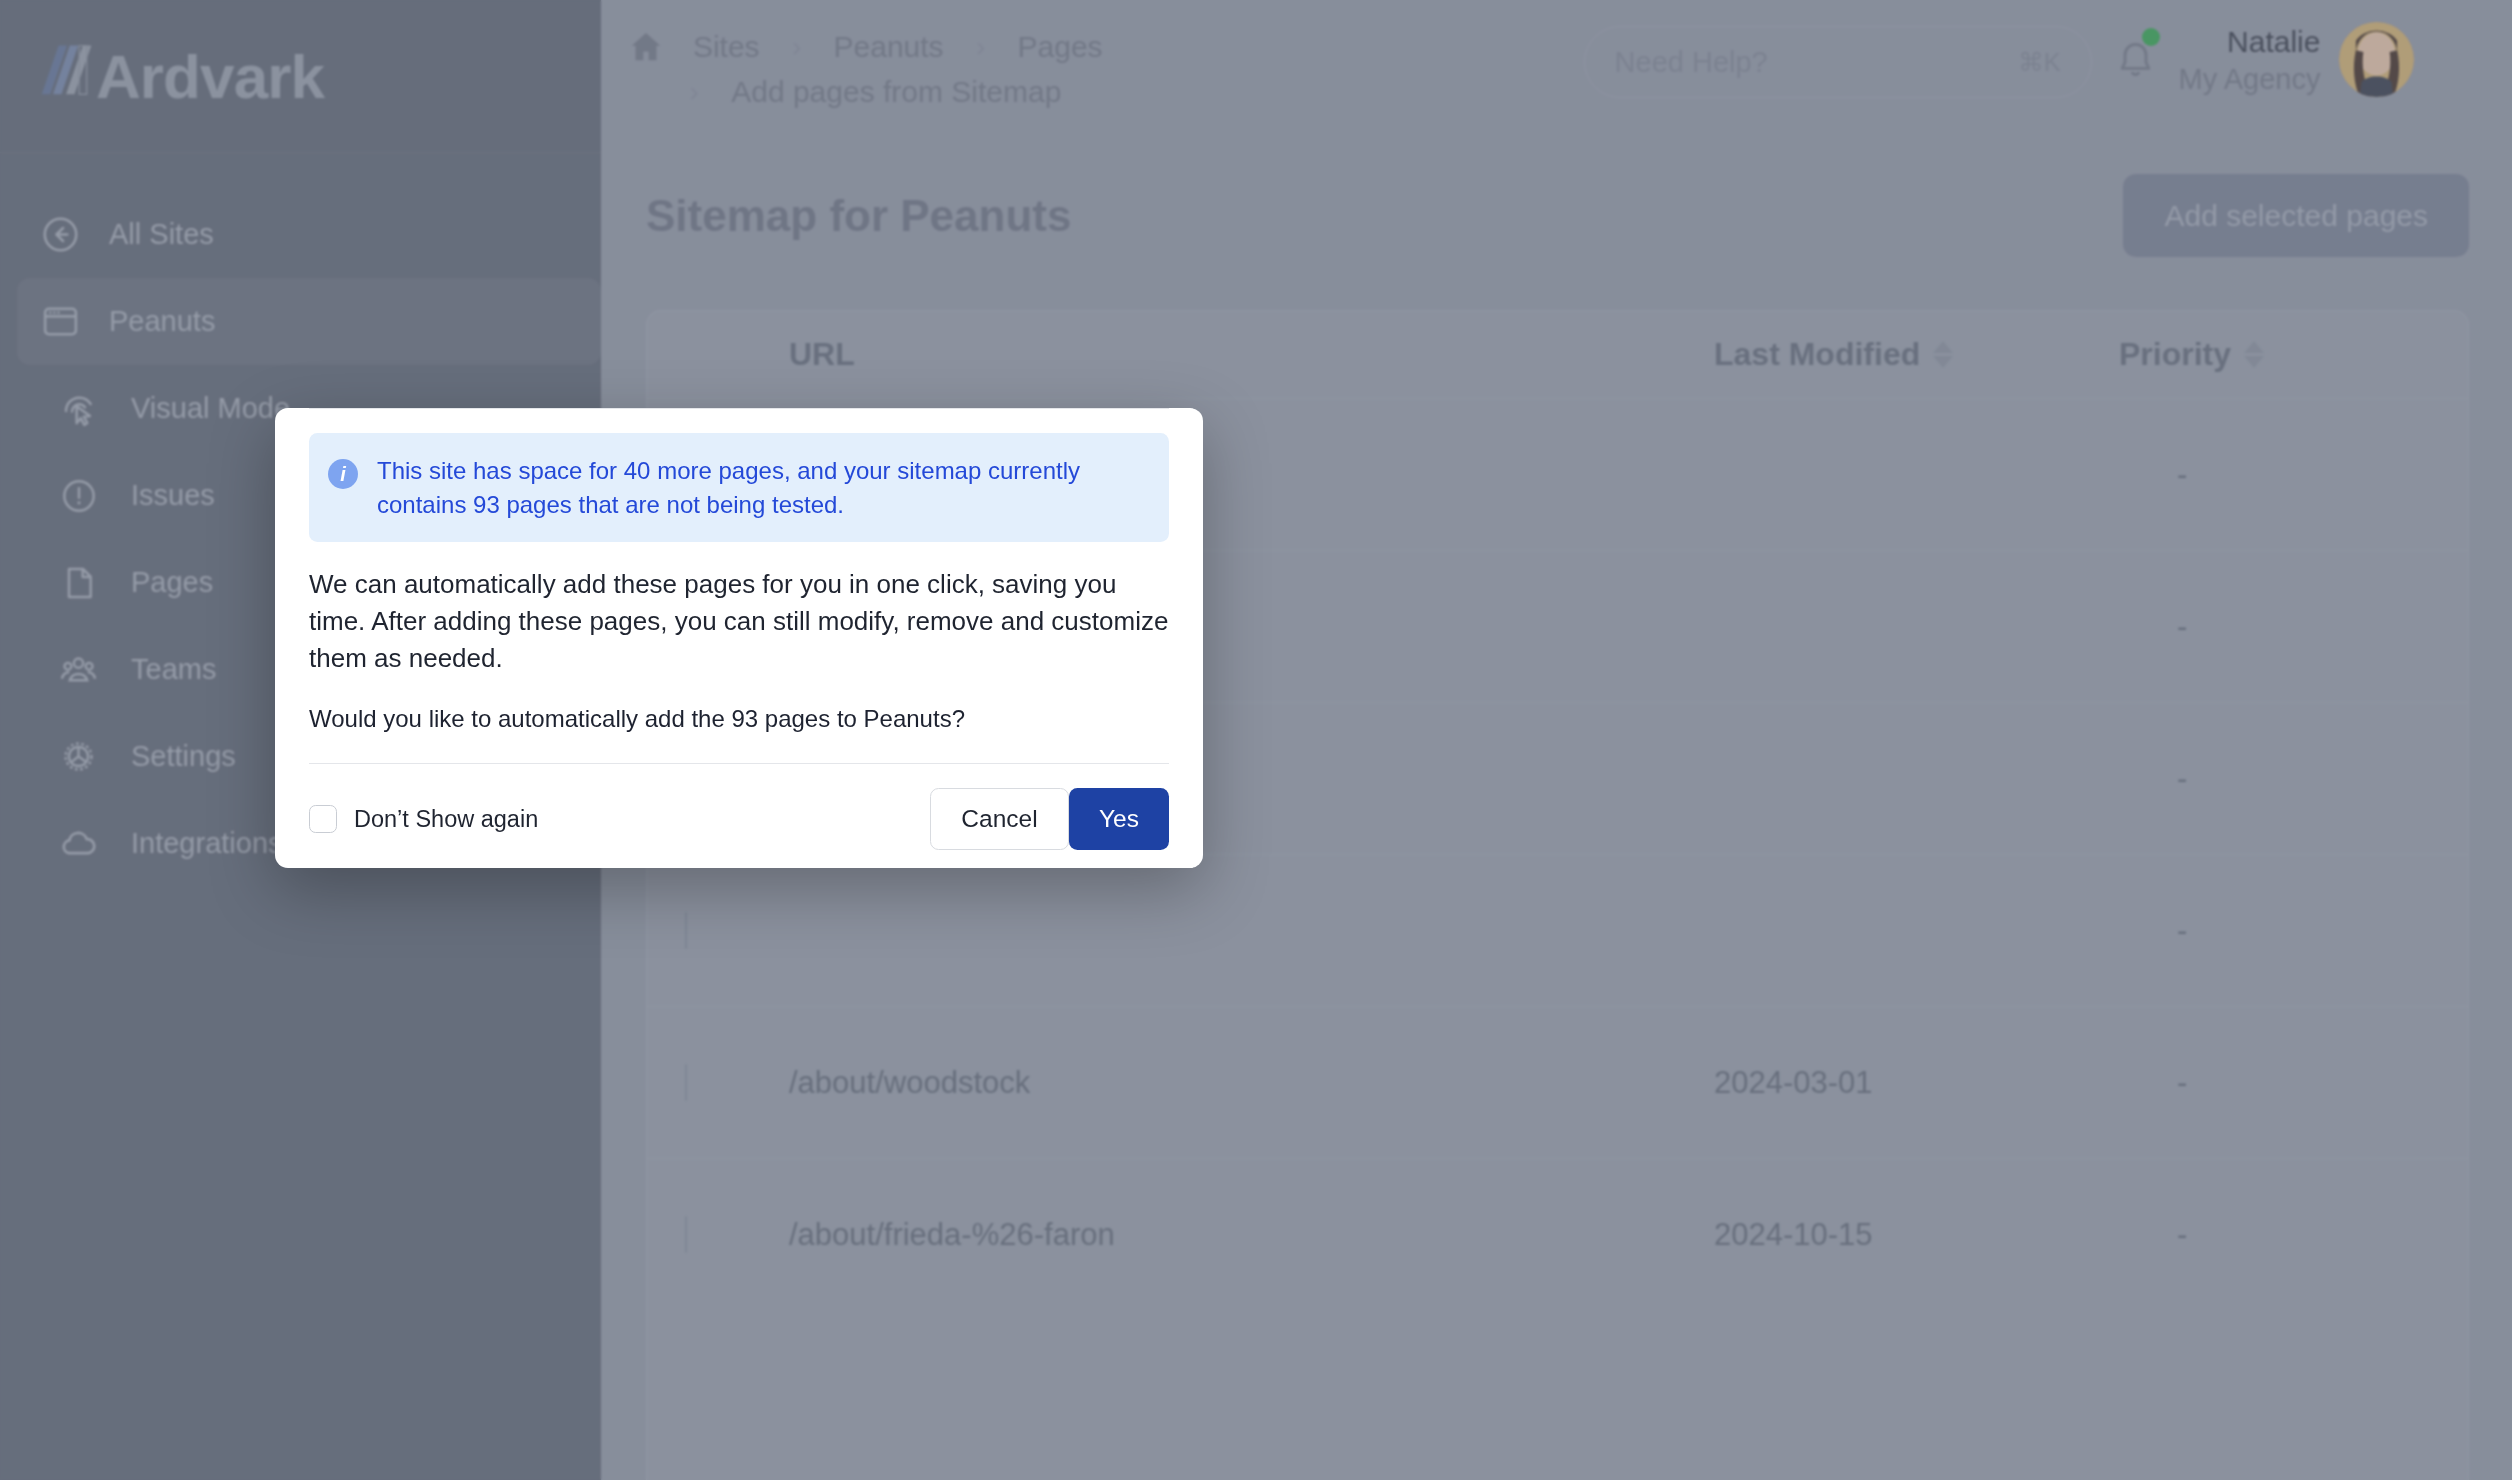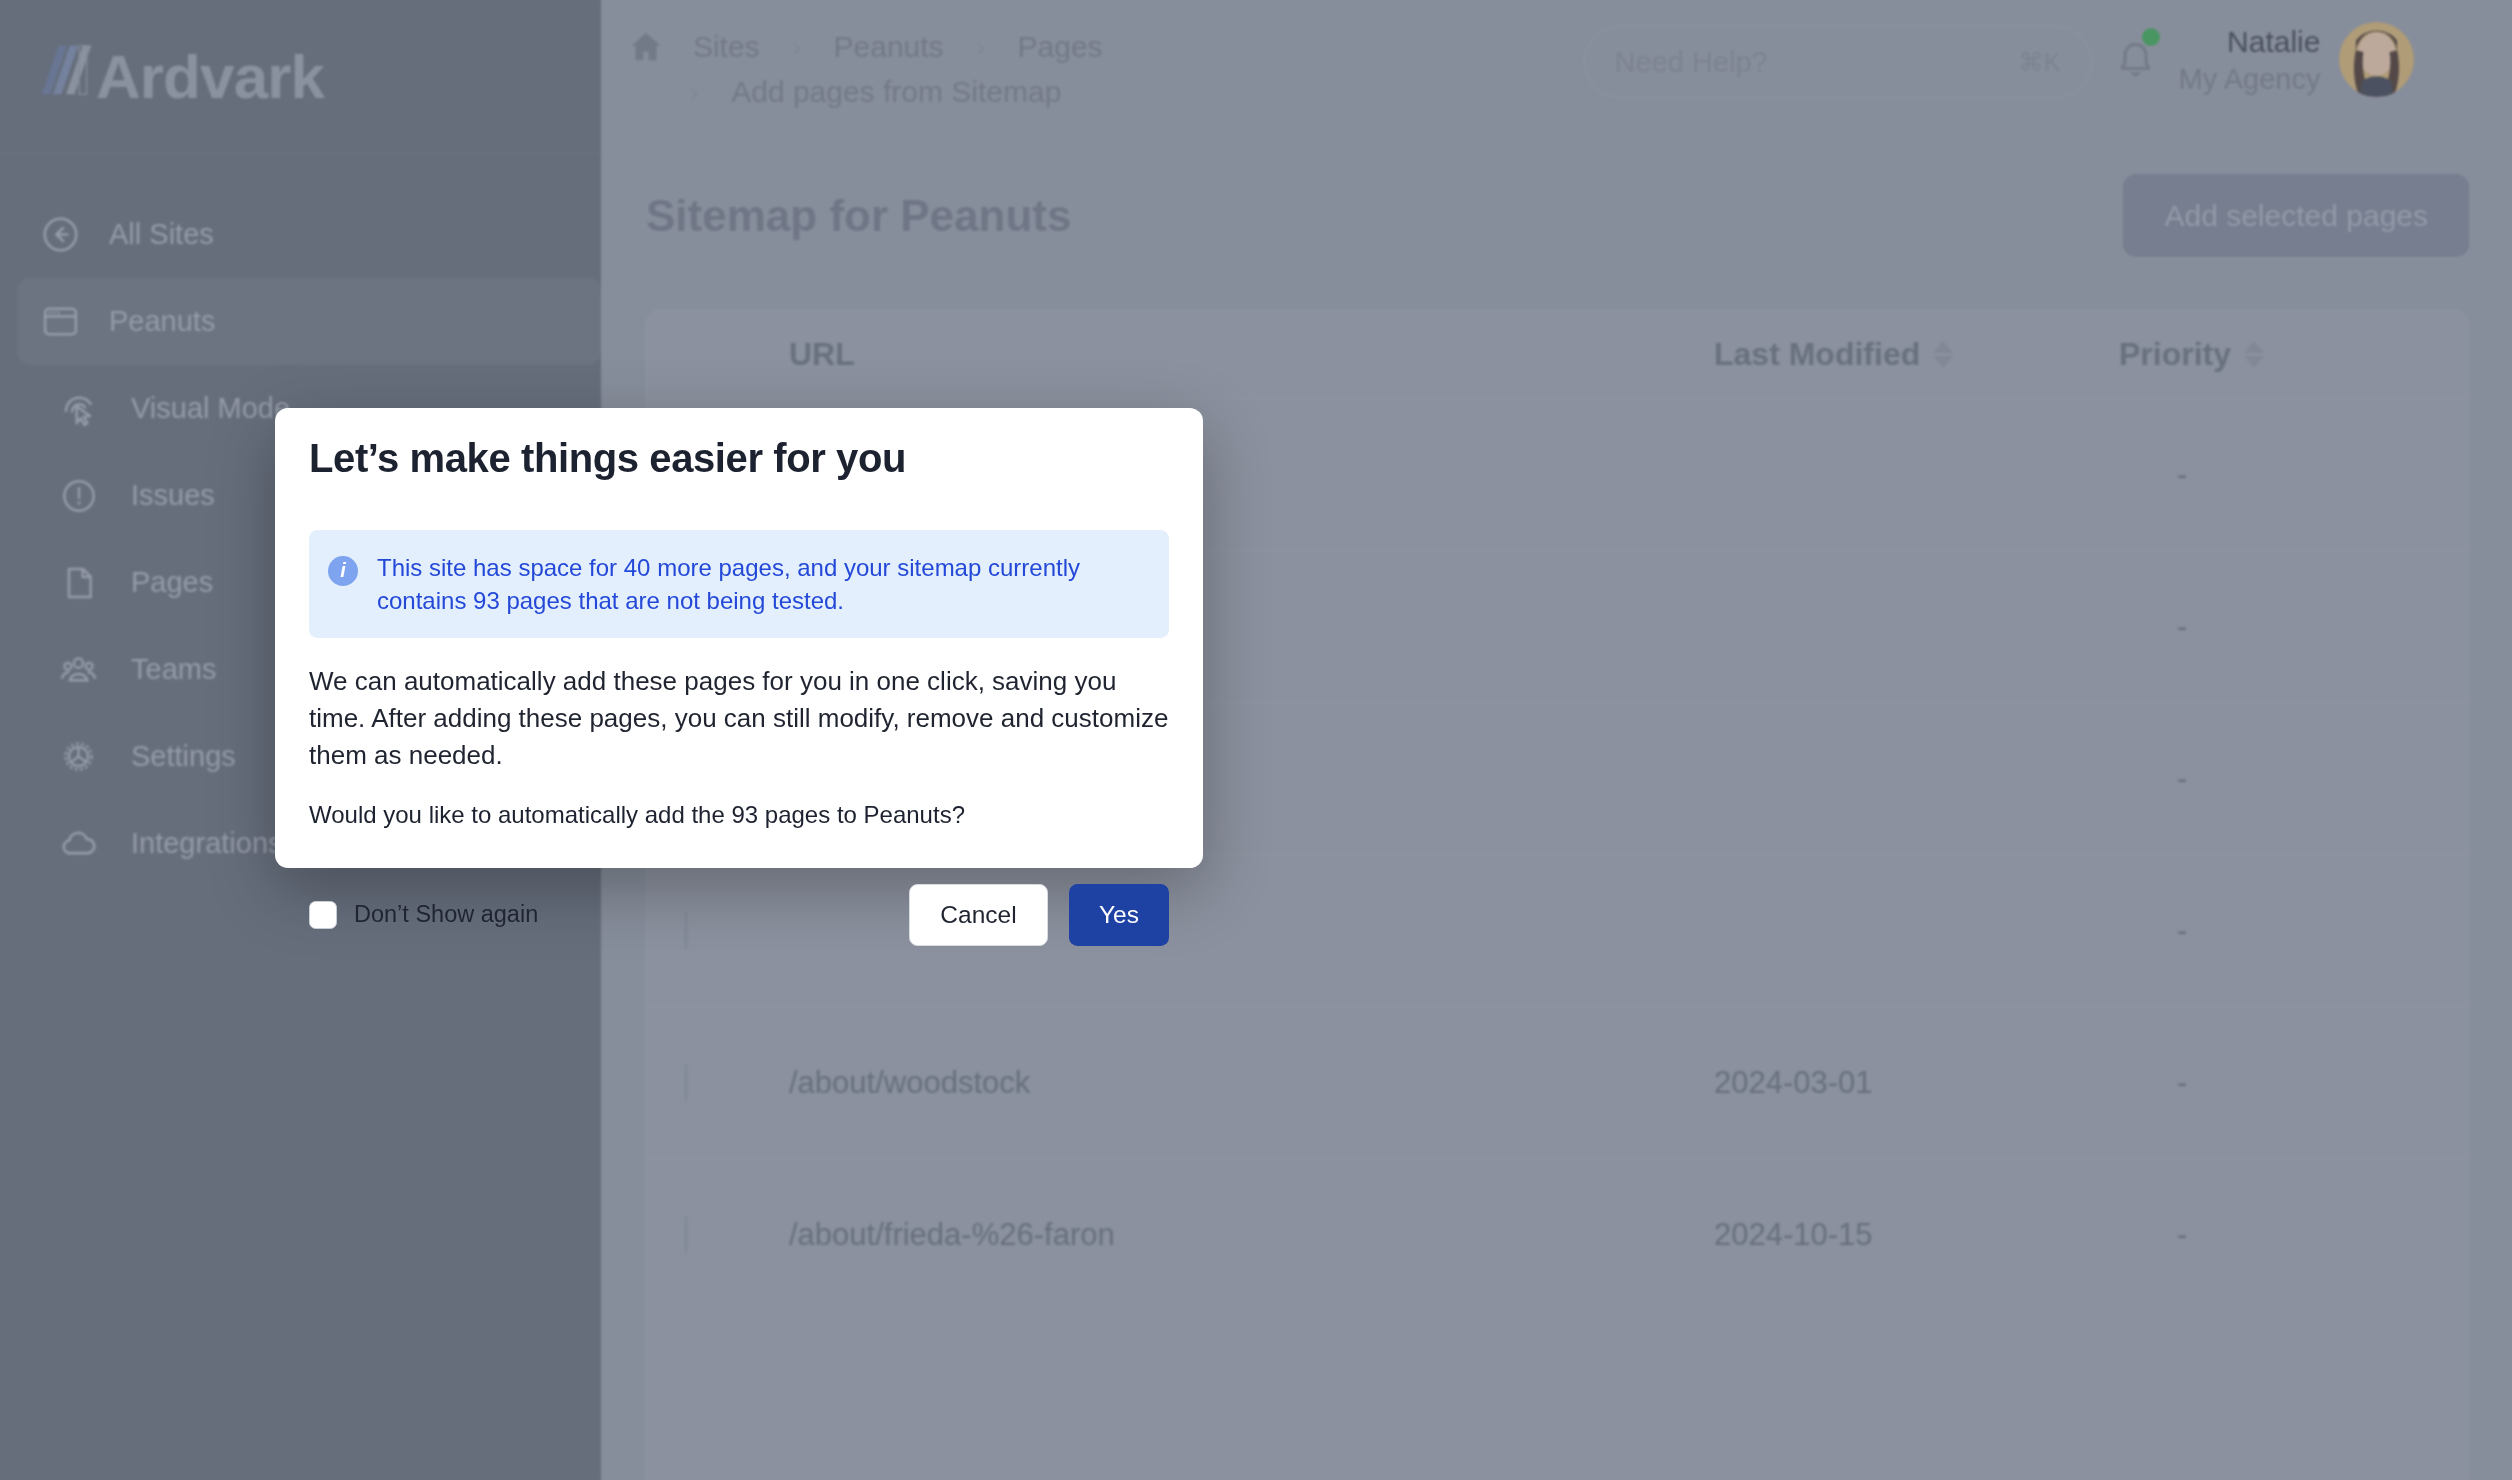--- a/index.html
+++ b/index.html
@@ -234,21 +234,21 @@
     padding: 24.5px 0 0 0;
   }
   .dontshow { display: flex; align-items: center; gap: 17px; }
   .cbx {
     width: 28px; height: 28px;
     border: 1.9px solid #c9cdd4;
     border-radius: 6.6px;
     background: #ffffff;
   }
   .dontshow-label { font-size: 23.5px; color: #1f2430; }
-  .foot-btns { display: flex; gap: 21px; }
+  .foot-btns { display: flex; }
   .btn {
     font-family: inherit;
     font-size: 24.5px;
     border-radius: 8.5px;
     padding: 16px 0;
     cursor: pointer;
   }
   .btn-cancel {
     background: #ffffff; color: #1f2430;
     border: 1.4px solid #d8dbe0;
@@ -498,21 +498,20 @@
         </div>
       </div>
 
     </section>
   </div>
 
   <div id="dim"></div>
 
   <div class="modal">
 
-    <div class="modal-title">Let’s make things easier for you</div>
     <div class="modal-divider"></div>
 
     <div class="info-banner">
       <span class="info-icon">i</span>
       <span class="info-text">This site has space for 40 more pages, and your sitemap currently contains 93 pages that are not being tested.</span>
     </div>
 
     <p class="modal-body">We can automatically add these pages for you in one click, saving you time. After adding these pages, you can still modify, remove and customize them as needed.</p>
     <p class="modal-question">Would you like to automatically add the 93 pages to Peanuts?</p>
 

